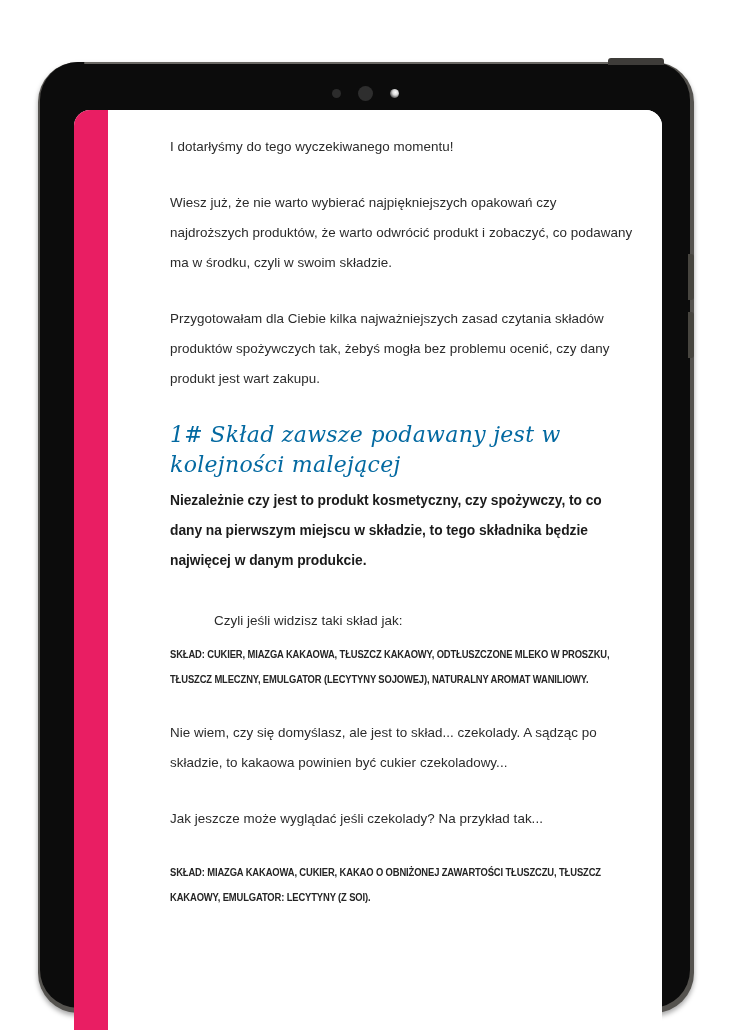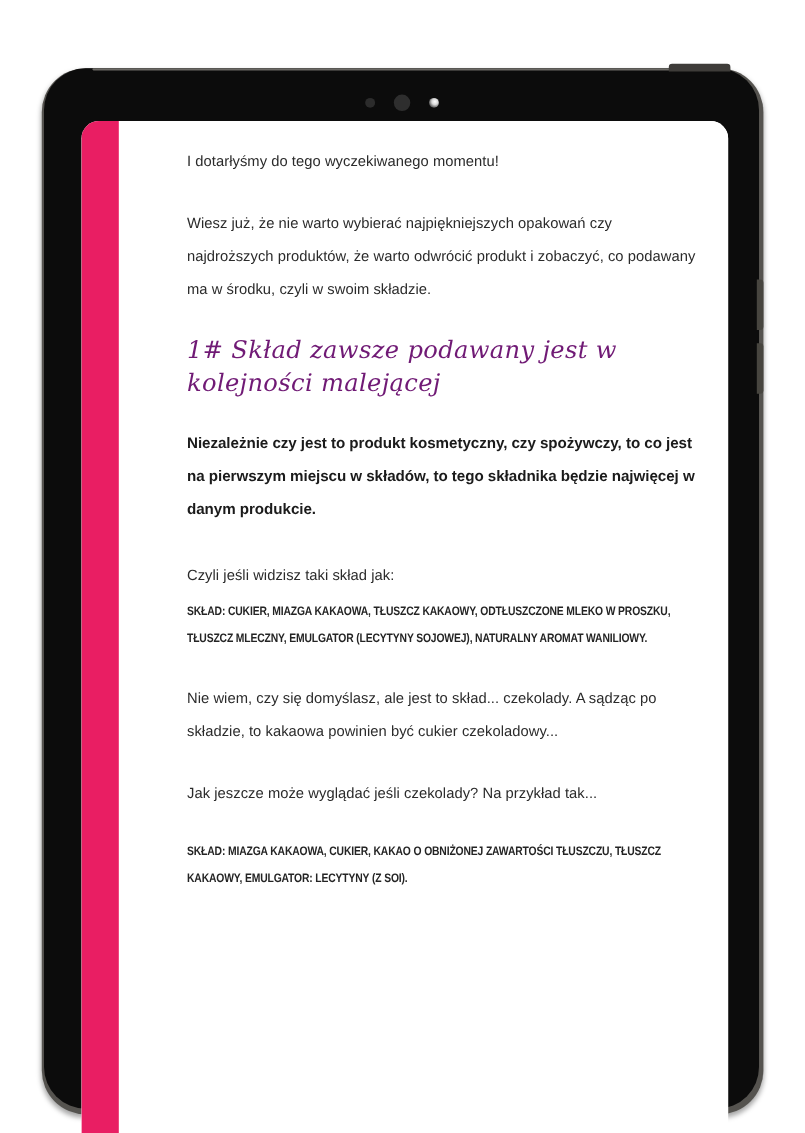--- a/index.html
+++ b/index.html
@@ -145,30 +145,31 @@
   
   p.body-text {
     margin: 0 0 26px 0;
     font-size: 13.4px;
     line-height: 30px;
     color: #2b2b2b;
     letter-spacing: 0.05px;
   }
   p.body-text.tight {
     margin-bottom: 6px;
+    margin-left: 44px;
   }
 
   h2.script-heading {
-    margin: 6px 0 24px 0;
+    margin: 6px 0 6px 0;
     font-family: "DejaVu Serif", "Liberation Serif", serif;
     font-style: italic;
     font-weight: 400;
     font-size: 22px;
     line-height: 30px;
-    color: #701a75;
+    color: #0369a1;
     letter-spacing: 0.3px;
   }
 
   p.bold-text {
     margin: 0 0 30px 0;
     font-size: 13.8px;
     font-weight: bold;
     line-height: 30px;
     color: #1b1b1b;
     letter-spacing: -0.05px;
@@ -214,24 +215,25 @@
     <div id="screen">
 
       <div id="accent-bar"></div>
 
       <div id="page-content">
 
         <p class="body-text">I dotarłyśmy do tego wyczekiwanego momentu!</p>
 
         <p class="body-text">Wiesz już, że nie warto wybierać najpiękniejszych opakowań czy najdroższych produktów, że warto odwrócić produkt i zobaczyć, co podawany ma w środku, czyli w swoim składzie.</p>
 
+        <p class="body-text">Przygotowałam dla Ciebie kilka najważniejszych zasad czytania składów produktów spożywczych tak, żebyś mogła bez problemu ocenić, czy dany produkt jest wart zakupu.</p>
 
         <h2 class="script-heading">1# Skład zawsze podawany jest w kolejności malejącej</h2>
 
-        <p class="bold-text">Niezależnie czy jest to produkt kosmetyczny, czy spożywczy, to co jest na pierwszym miejscu w składów, to tego składnika będzie najwięcej w danym produkcie.</p>
+        <p class="bold-text">Niezależnie czy jest to produkt kosmetyczny, czy spożywczy, to co dany na pierwszym miejscu w składzie, to tego składnika będzie najwięcej w danym produkcie.</p>
 
         <p class="body-text tight">Czyli jeśli widzisz taki skład jak:</p>
 
         <p class="ingredient-list">SKŁAD: CUKIER, MIAZGA KAKAOWA, TŁUSZCZ KAKAOWY, ODTŁUSZCZONE MLEKO W PROSZKU, TŁUSZCZ MLECZNY, EMULGATOR (LECYTYNY SOJOWEJ), NATURALNY AROMAT WANILIOWY.</p>
 
 
         <p class="body-text">Nie wiem, czy się domyślasz, ale jest to skład... czekolady. A sądząc po składzie, to kakaowa powinien być cukier czekoladowy...</p>
 
         <p class="body-text">Jak jeszcze może wyglądać jeśli czekolady? Na przykład tak...</p>
 

